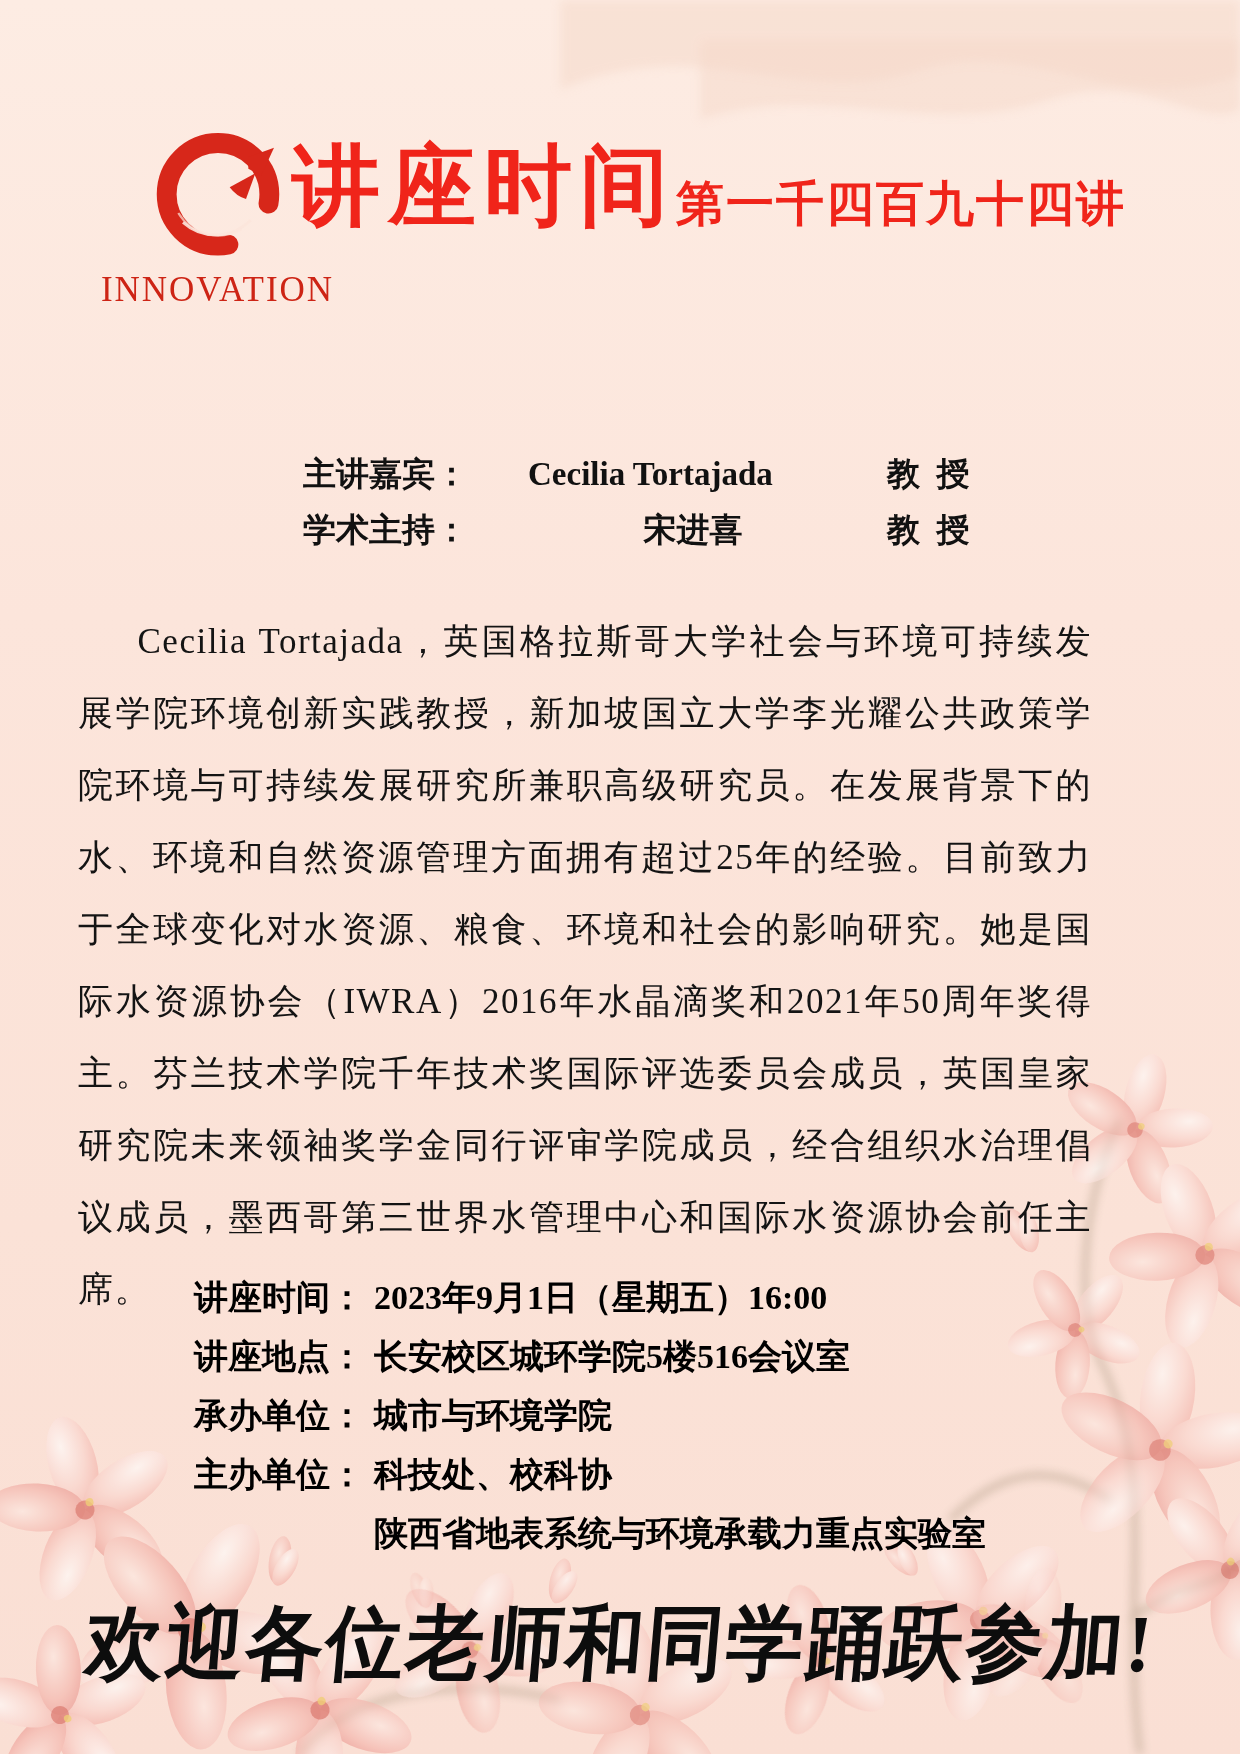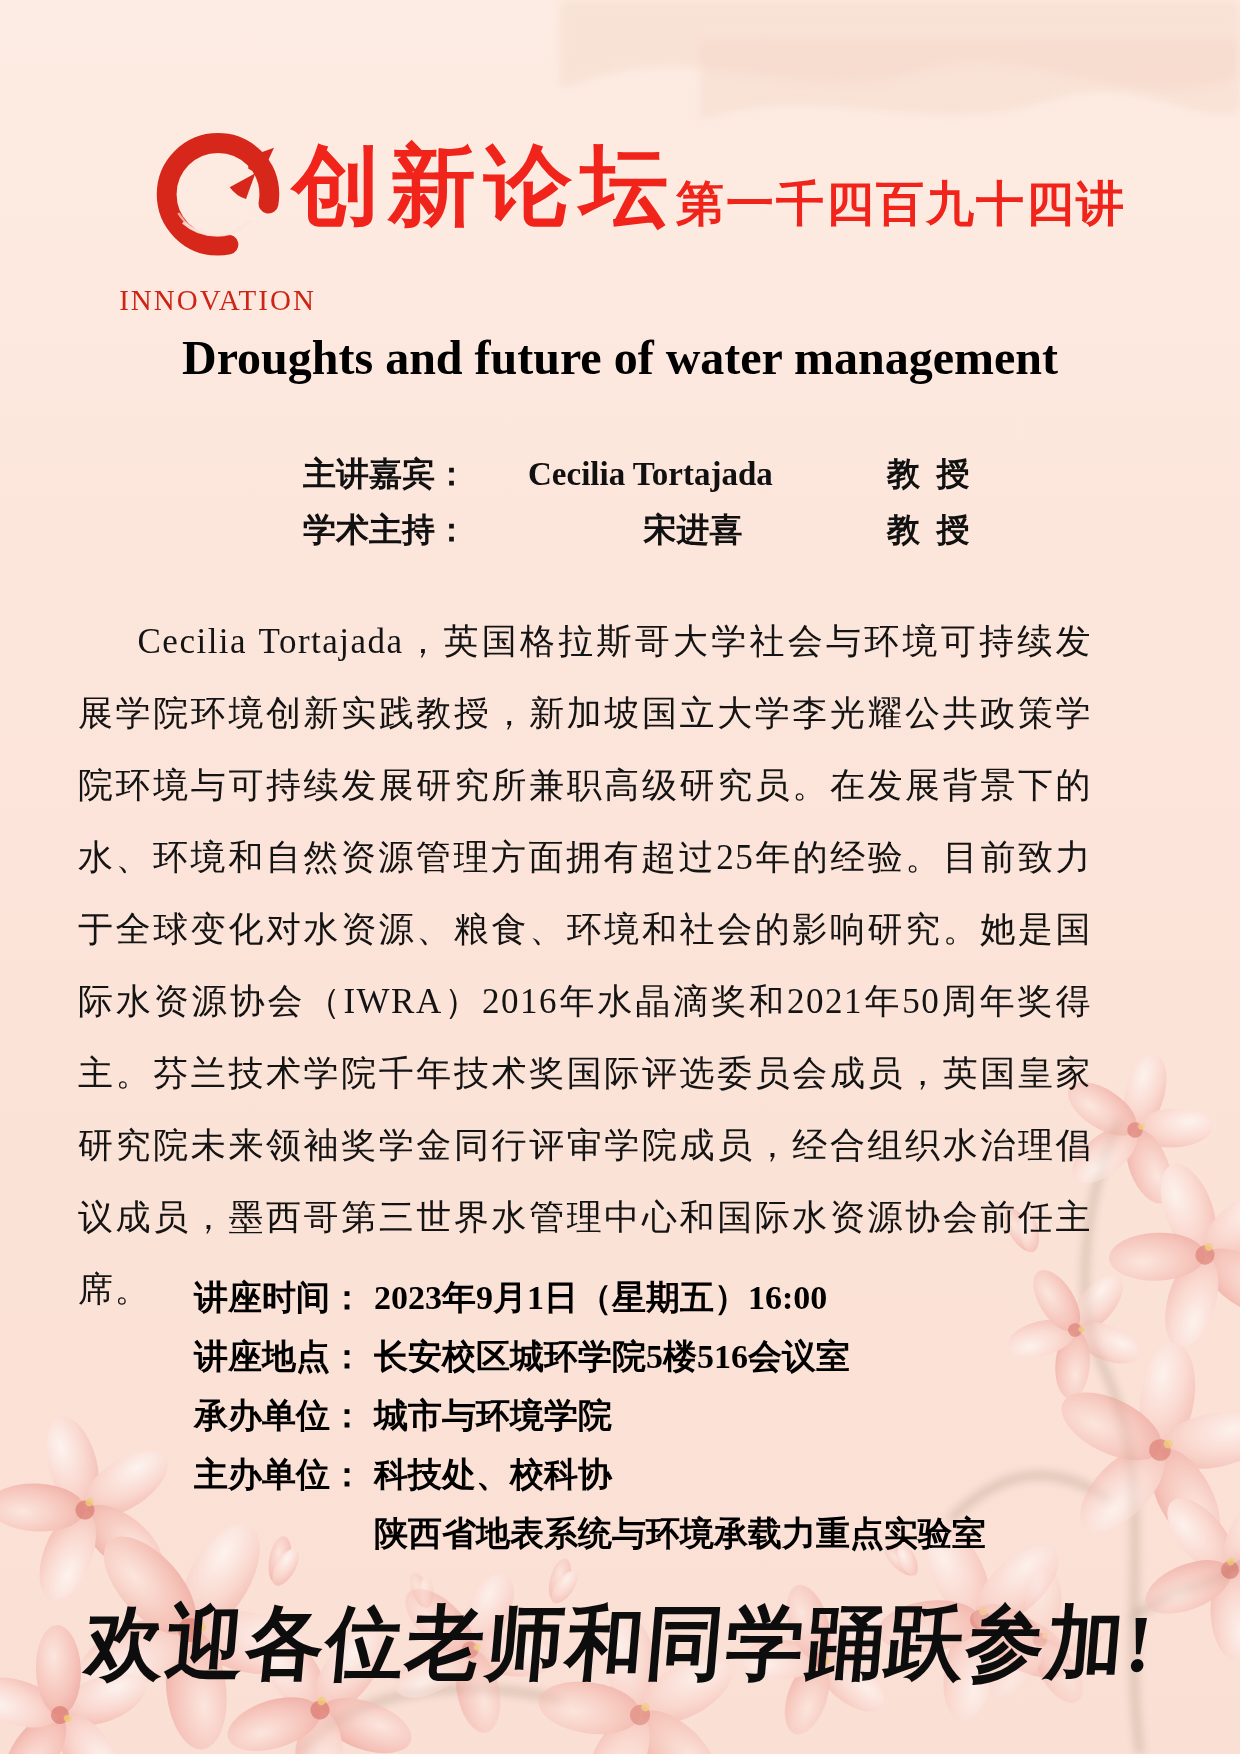--- a/index.html
+++ b/index.html
@@ -12,22 +12,22 @@
     font-family:"Liberation Serif","DejaVu Serif",serif;
     color:#111;
   }
   .decor { position:absolute; left:0; top:0; width:1240px; height:1754px; z-index:0; pointer-events:none; }
   .content { position:absolute; left:0; top:0; width:1240px; height:1754px; z-index:1; }
 
   
   .logo-wrap { position:absolute; left:100px; top:122px; width:235px; text-align:center; }
   .logo-mark { display:inline-block; width:140px; height:140px; }
   .logo-text {
-    margin-top:18px;
-    color:#cd2415; font-size:29px; letter-spacing:2px;
+    margin-top:4px;
+    color:#cd2415; font-size:35px; letter-spacing:2px;
     font-family:"Liberation Serif",serif;
   }
   .forum-title {
     position:absolute; left:292px; top:138px;
     font-size:88px; font-weight:900; letter-spacing:8px;
     color:#f0241a;
     font-family:"Liberation Sans","DejaVu Sans",sans-serif;
     line-height:1.1;
   }
   .lecture-no {
@@ -165,24 +165,23 @@
           <circle cx="60" cy="62" r="44" fill="none" stroke="#d7271a" stroke-width="17" stroke-dasharray="225 52" stroke-dashoffset="-60" stroke-linecap="round"></circle>
           <path d="M86,30 L108,22 L97,46 L86,40 Z" fill="#d7271a"></path>
           <path d="M30,86 A42,42 0 0,0 88,84" fill="none" stroke="#fce5db" stroke-width="2.5" opacity="0.9"></path>
           <path d="M26,78 A40,40 0 0,0 80,92" fill="none" stroke="#fce5db" stroke-width="2" opacity="0.7"></path>
           <path d="M70,56 L92,44 L84,66 Q76,64 70,56 Z" fill="#d7271a"></path>
         </g>
       </svg>
       <div class="logo-text">INNOVATION</div>
     </div>
 
-    <div class="forum-title">创新论坛</div>
+    <div class="forum-title">讲座时间</div>
     <div class="lecture-no">第一千四百九十四讲</div>
 
-    <div class="main-title">Droughts and future of water management</div>
 
     <div class="speakers">
       <div class="speaker-row">
         <span class="sp-label">主讲嘉宾：</span>
         <span class="sp-name">Cecilia Tortajada</span>
         <span class="sp-title">教  授</span>
       </div>
       <div class="speaker-row">
         <span class="sp-label">学术主持：</span>
         <span class="sp-name centered">宋进喜</span>

